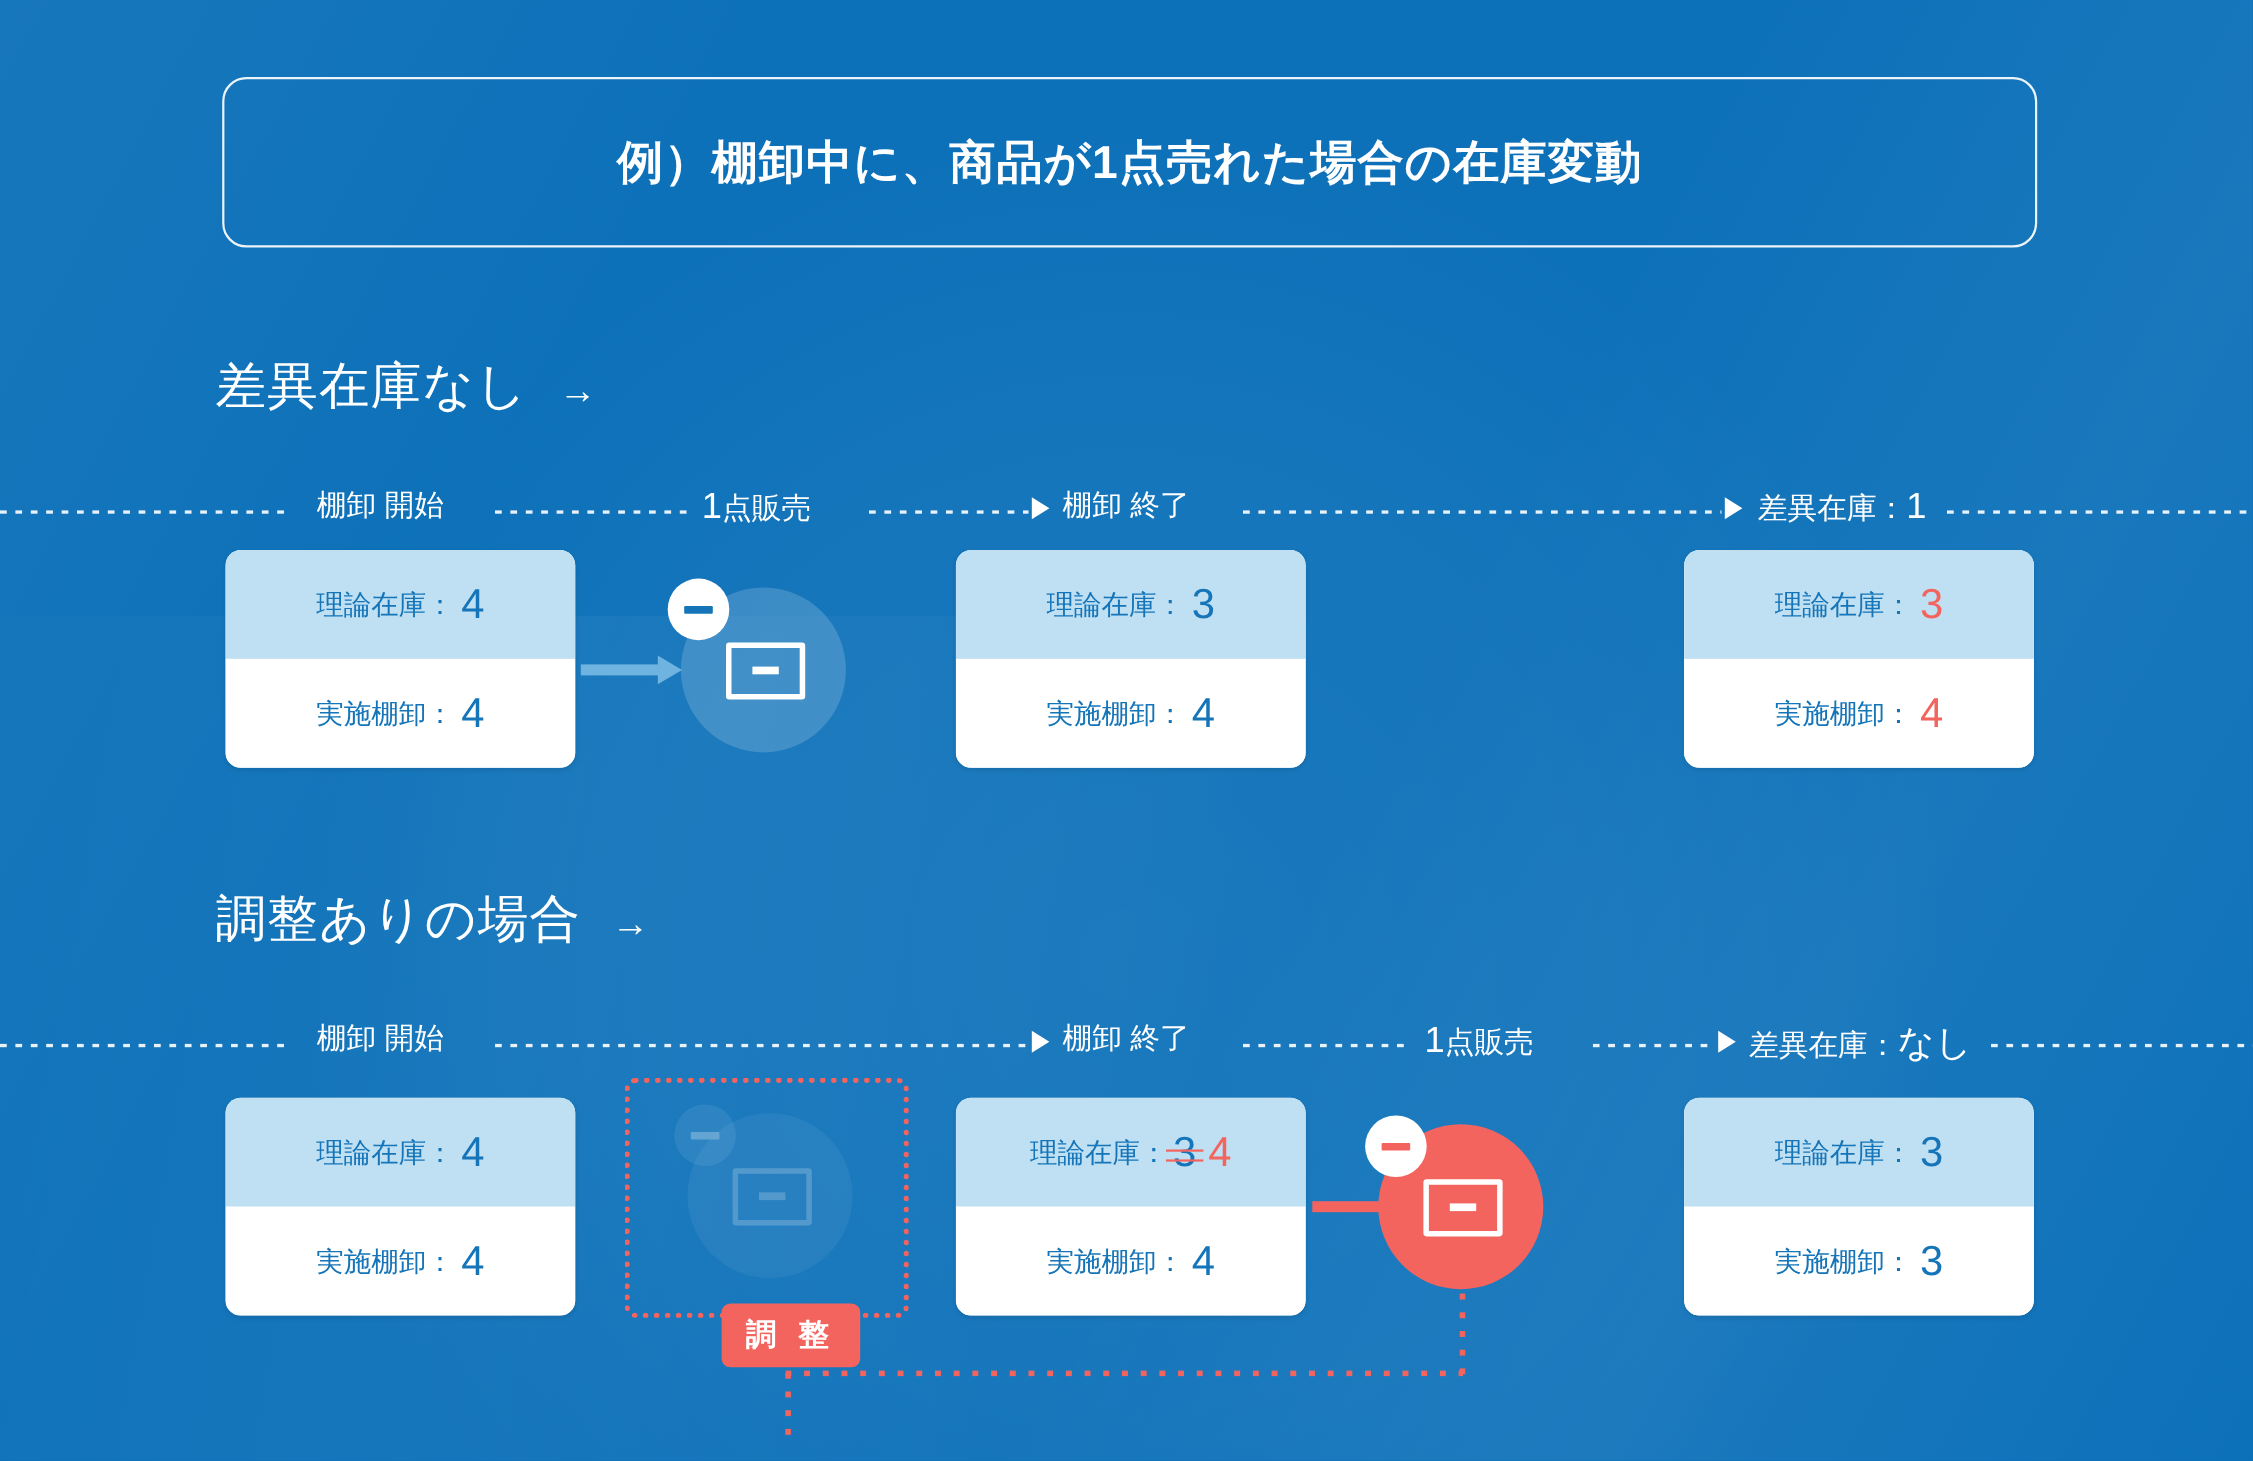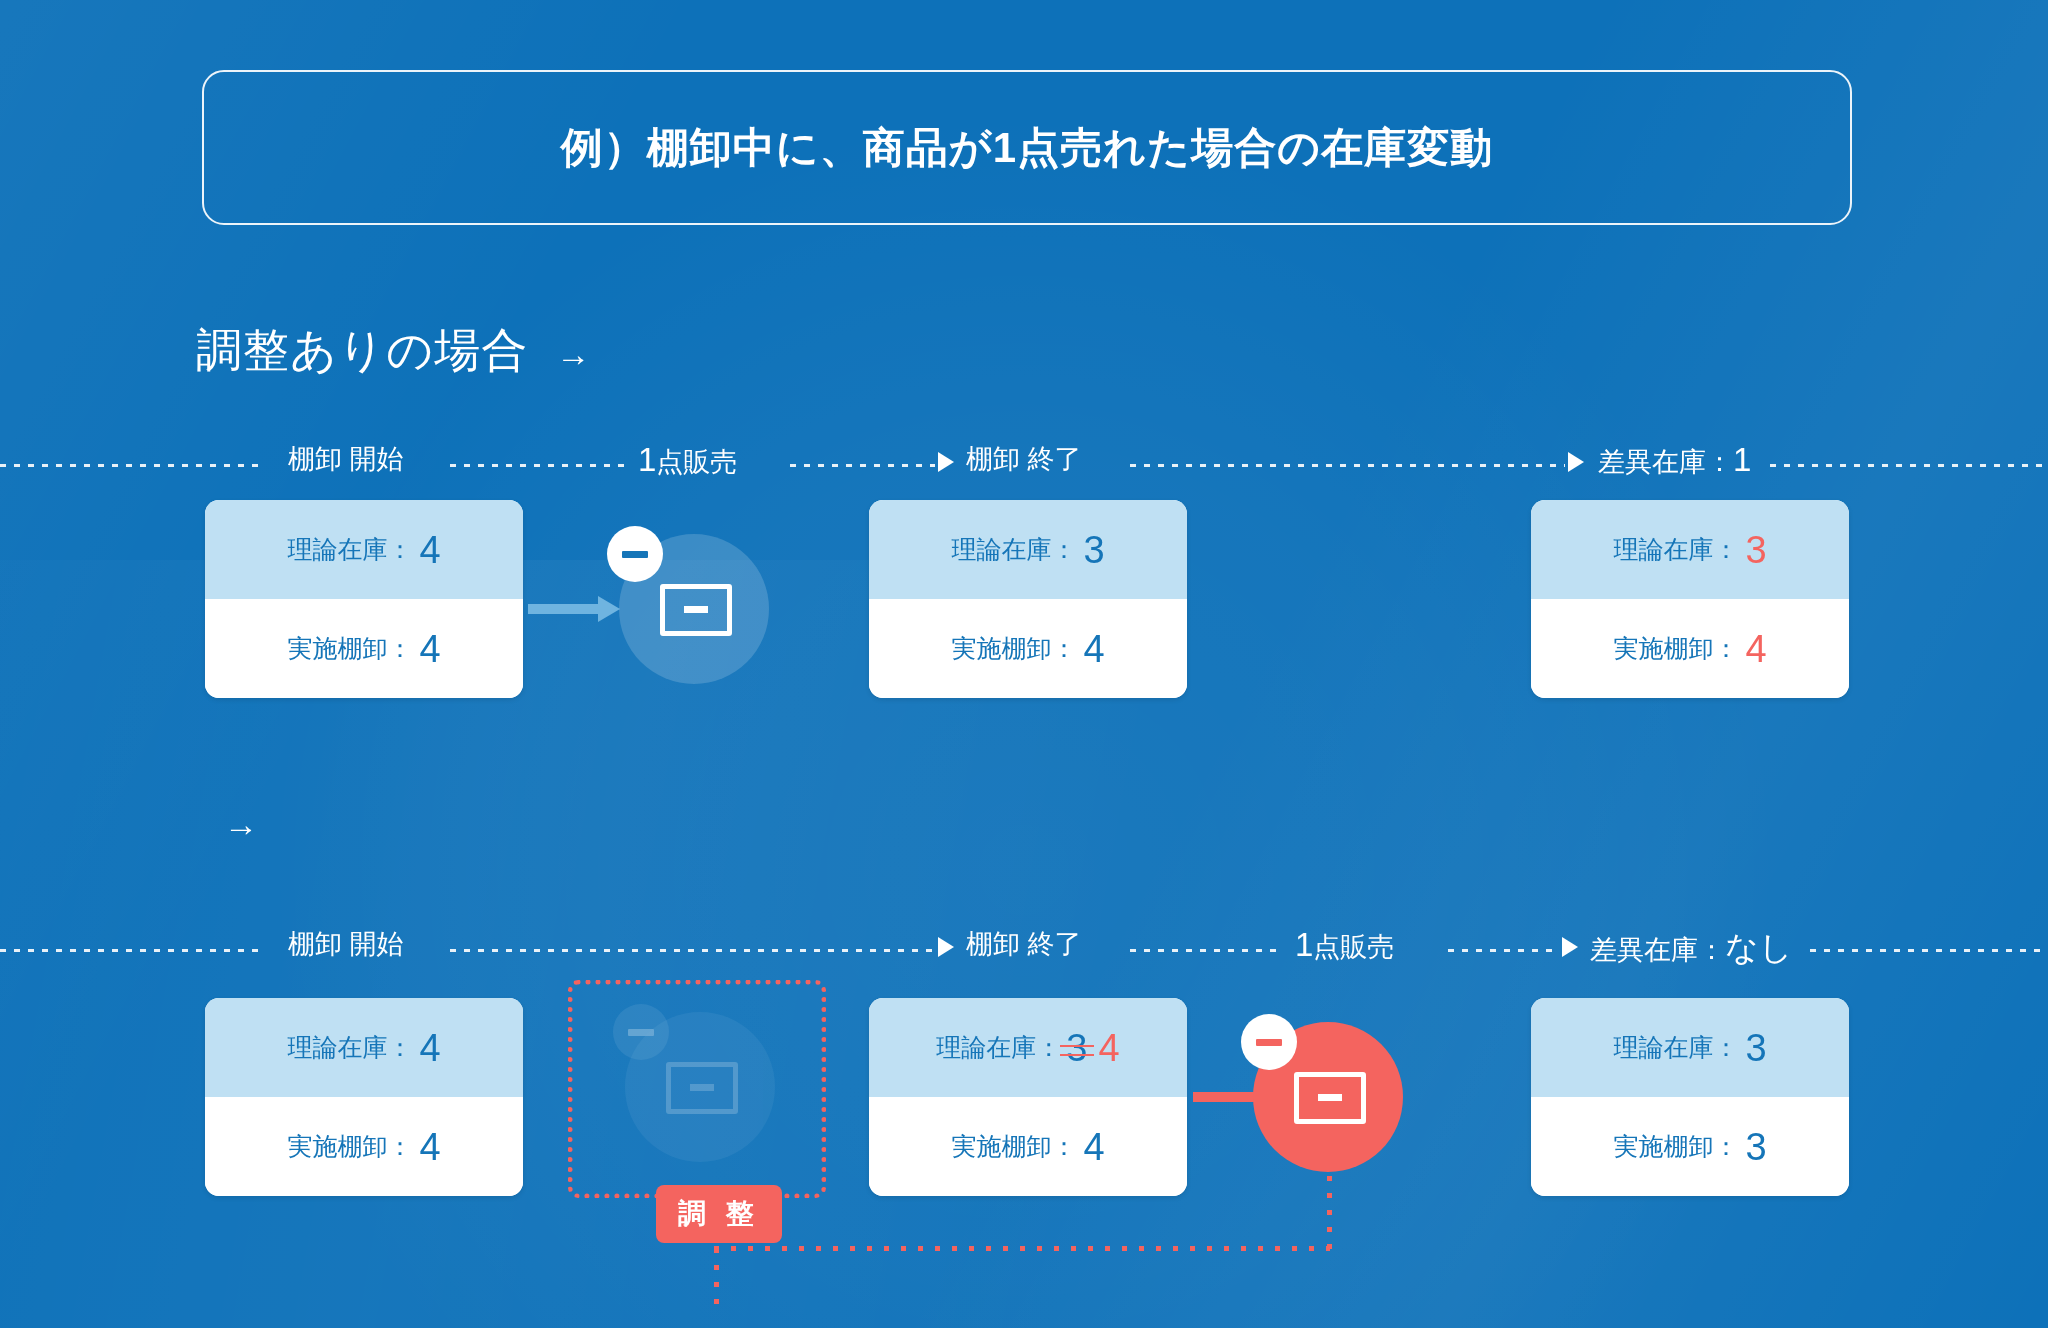--- a/index.html
+++ b/index.html
@@ -167,21 +167,21 @@
 <div class="stage">
   <div class="bg-sheen-1"></div>
   <div class="bg-sheen-2"></div>
   <div class="bg-sheen-3"></div>
 
   <div class="title-box">
     <div class="title-text">例）棚卸中に、商品が1点売れた場合の在庫変動</div>
   </div>
 
   <div class="sec-head" style="left:196px; top:320px;">
-    <span class="sec-title">調整ありの場合</span>
+    <span class="sec-title">差異在庫なし</span>
     <span class="sec-arrow">→</span>
   </div>
 
   <div class="timeline" style="top:445px;">
     <div class="tl-line" style="left:0px;   width:265px;"></div>
     <div class="tl-label" style="left:288px;">棚卸 開始</div>
     <div class="tl-line" style="left:450px; width:180px;"></div>
     <div class="tl-label" style="left:638px;"><span class="big">1</span>点販売</div>
     <div class="tl-line" style="left:790px; width:145px;"></div>
     <div class="tl-arrow" style="left:938px;"></div>
@@ -229,20 +229,21 @@
       <span>理論在庫：</span>
       <span class="num red">3</span>
     </div>
     <div class="row bot">
       <span>実施棚卸：</span>
       <span class="num red">4</span>
     </div>
   </div>
 
   <div class="sec-head" style="left:196px; top:805px;">
+    <span class="sec-title">調整ありの場合</span>
     <span class="sec-arrow">→</span>
   </div>
 
   <div class="timeline" style="top:930px;">
     <div class="tl-line" style="left:0px;   width:265px;"></div>
     <div class="tl-label" style="left:288px;">棚卸 開始</div>
     <div class="tl-line" style="left:450px; width:485px;"></div>
     <div class="tl-arrow" style="left:938px;"></div>
     <div class="tl-label" style="left:966px;">棚卸 終了</div>
     <div class="tl-line" style="left:1130px; width:148px;"></div>

